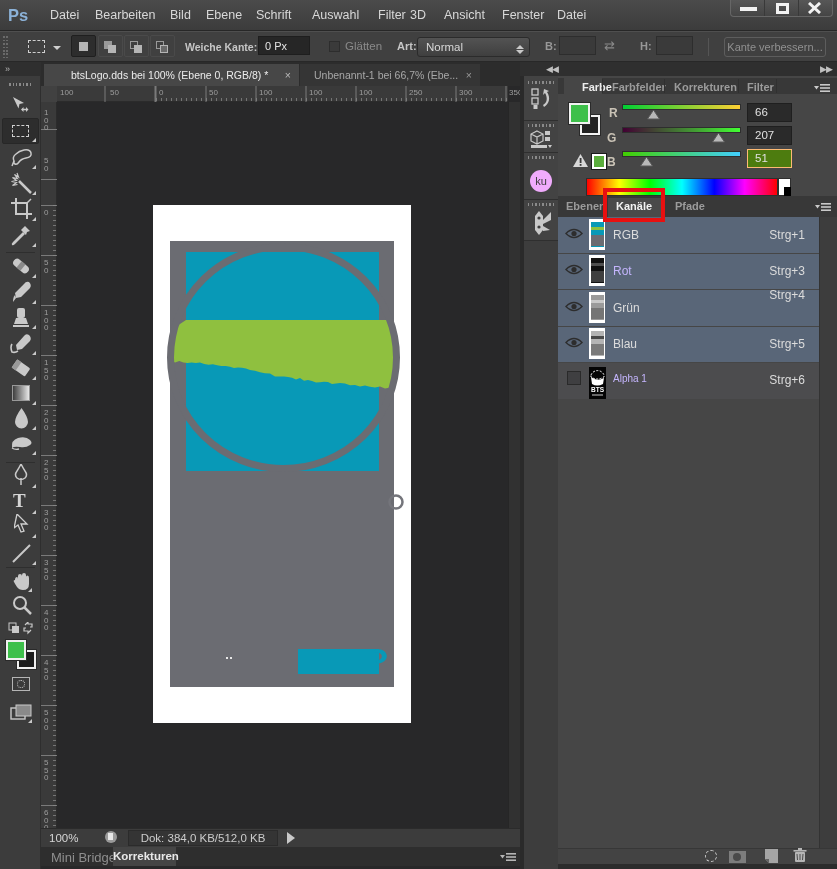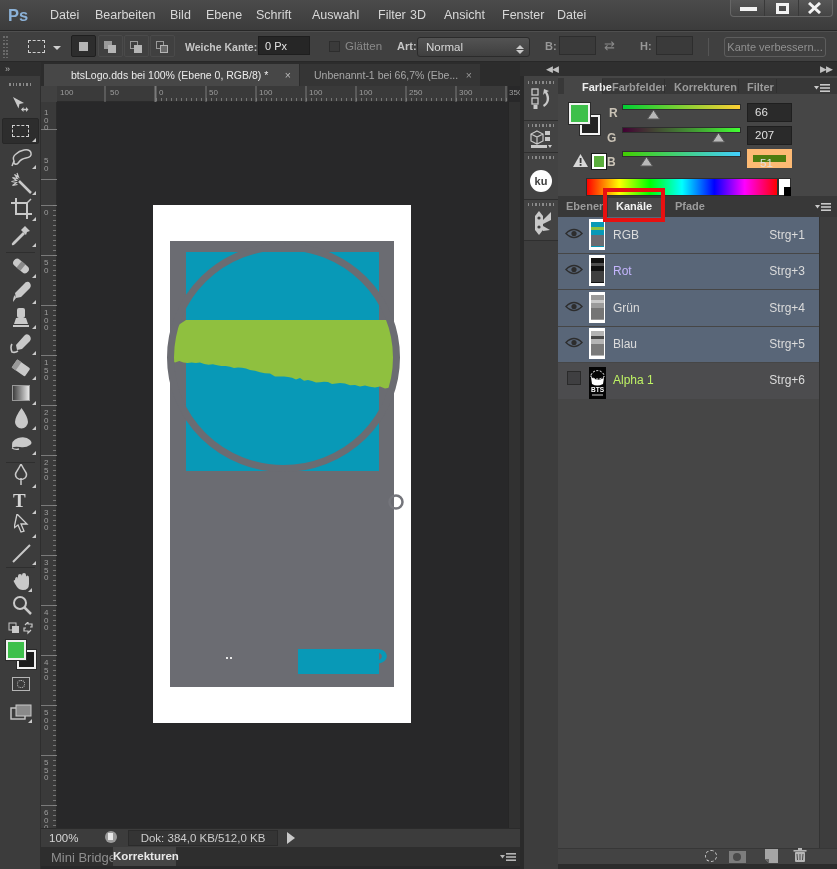--- a/index.html
+++ b/index.html
@@ -318,21 +318,21 @@
   <div class="dots" style="left:528px;top:124px;width:26px"></div>
   <svg class="abs" style="left:530px;top:130px" width="23" height="19" viewBox="0 0 23 19">
     <path d="M7,1 L13,4 L13,11 L7,14 L1,11 L1,4 Z M1,4 L7,7 L13,4 M7,7 L7,14" fill="none" stroke="#c9c9c9" stroke-width="1.2"></path>
     <rect x="15" y="1" width="5" height="4" fill="#c9c9c9"></rect>
     <rect x="15" y="7" width="5" height="4" fill="#c9c9c9"></rect>
     <rect x="1" y="15" width="16" height="3" fill="#c9c9c9"></rect>
     <path d="M18,15 l4,0 l-2,3 Z" fill="#c9c9c9"></path>
   </svg>
   <div class="abs" style="left:524px;top:152px;width:34px;height:1px;background:#2f2f2f"></div>
   <div class="dots" style="left:528px;top:156px;width:26px"></div>
-  <div class="abs" style="left:530px;top:170px;width:22px;height:22px;border-radius:50%;background:#ffffff;color:#3d3d3d;font-size:11px;font-weight:bold;text-align:center;line-height:22px">ku</div>
+  <div class="abs" style="left:530px;top:170px;width:22px;height:22px;border-radius:50%;background:#f0abfc;color:#3d3d3d;font-size:11px;font-weight:normal;text-align:center;line-height:22px">ku</div>
   <div class="abs" style="left:524px;top:199px;width:34px;height:1px;background:#2f2f2f"></div>
   <div class="dots" style="left:528px;top:203px;width:26px"></div>
   <svg class="abs" style="left:530px;top:210px" width="22" height="26" viewBox="0 0 22 26">
     <path d="M9,1 L13,6 L13,20 L9,25 L5,20 L5,6 Z" fill="#c9c9c9"></path>
     <circle cx="9" cy="8" r="1.6" fill="#3d3d3d"></circle>
     <circle cx="9" cy="17" r="1.6" fill="#3d3d3d"></circle>
     <path d="M13,10 L21,2 L21,10 L13,14 Z" fill="#c9c9c9"></path>
     <path d="M13,16 L20,20 L13,21 Z" fill="#c9c9c9"></path>
   </svg>
   <div class="abs" style="left:524px;top:240px;width:34px;height:1px;background:#2f2f2f"></div>
@@ -373,21 +373,21 @@
       <path d="M7.5,0 L15,13 L0,13 Z" fill="#d8d8d8"></path>
       <rect x="6.7" y="4" width="1.8" height="5" fill="#3a3a3a"></rect>
       <rect x="6.7" y="10" width="1.8" height="1.8" fill="#3a3a3a"></rect>
     </svg>
   <div class="abs" style="left:592px;top:154px;width:14px;height:15px;background:#5aad3c;border:2px solid #ffffff;box-shadow:0 0 0 1px #1a1a1a"></div>
   <span class="abs" style="left:607px;top:155px;color:#cac3b6;font-size:12px;font-weight:bold">B</span>
   <div class="abs" style="left:622px;top:151px;width:119px;height:6px;border:1px solid #2e2e2e;background:linear-gradient(to right,rgb(66,207,0),rgb(66,207,255))"></div>
   <svg class="abs" style="left:640px;top:157px" width="13" height="10" viewBox="0 0 13 10">
       <path d="M6.5,0 L12.5,9 L0.5,9 Z" fill="#b9b9b9" stroke="#5a5a5a" stroke-width="1"></path>
     </svg>
-  <div class="abs" style="left:747px;top:149px;width:45px;height:19px;background:#4d7c0f;border:6px solid #fdba74;color:#e0e0e0;font-size:11.5px;line-height:17px;padding-left:7px">51</div>
+  <div class="abs" style="left:747px;top:149px;width:45px;height:19px;background:#4d7c0f;border:1px solid #fdba74;color:#e0e0e0;font-size:11.5px;line-height:17px;padding-left:7px">51</div>
   <div class="abs" style="left:586px;top:178px;width:192px;height:18px;border:1px solid #2e2e2e;background:linear-gradient(to right,#ff0000,#ffff00 17%,#00ff00 33%,#00ffff 50%,#0000ff 67%,#ff00ff 83%,#ff0000)"></div>
   <div class="abs" style="left:778px;top:178px;width:13px;height:18px;background:#ffffff;border:1px solid #2e2e2e"></div>
   <div class="abs" style="left:784px;top:187px;width:7px;height:9px;background:#000000"></div>
 
   <div class="ptabbar" style="left:558px;top:196px;height:21px"></div>
   <span class="ptab" style="left:566px;top:200px;color:#9b9b9b">Ebenen</span>
   <div class="abs" style="left:608px;top:198px;width:54px;height:19px;background:#4a4a4a"></div>
   <span class="ptab" style="left:616px;top:200px;color:#f2f2f2">Kanäle</span>
   <span class="ptab" style="left:675px;top:200px;color:#9b9b9b">Pfade</span>
   <svg class="abs" style="left:815px;top:203px" width="16" height="8" viewBox="0 0 16 8">
@@ -440,24 +440,24 @@
       <path d="M2,10 Q8,15 15,11 L14,17 Q8,20 3,17 Z" fill="#ffffff"></path>
       <text x="8.5" y="25" font-size="6.5" font-weight="bold" fill="#ffffff" text-anchor="middle" font-family="Liberation Sans">BTS</text>
       <rect x="3" y="27.5" width="11" height="1" fill="#cccccc"></rect>
     </svg>
   </div>
 
   <span class="abs" style="left:613px;top:228px;color:#dcdcdc;font-size:12px">RGB</span>
   <span class="abs" style="left:613px;top:264px;color:#c4b5fd;font-size:12px">Rot</span>
   <span class="abs" style="left:613px;top:301px;color:#dcdcdc;font-size:12px">Grün</span>
   <span class="abs" style="left:613px;top:337px;color:#dcdcdc;font-size:12px">Blau</span>
-  <span class="abs" style="left:613px;top:373px;color:#bef264;font-size:12px">Alpha 1</span>
+  <span class="abs" style="left:613px;top:373px;color:#c4b5fd;font-size:10px">Alpha 1</span>
   <span class="shortcut" style="right:32px;top:228px">Strg+1</span>
   <span class="shortcut" style="right:32px;top:264px">Strg+3</span>
-  <span class="shortcut" style="right:32px;top:301px">Strg+4</span>
+  <span class="shortcut" style="right:32px;top:288px">Strg+4</span>
   <span class="shortcut" style="right:32px;top:337px">Strg+5</span>
   <span class="shortcut" style="right:32px;top:373px">Strg+6</span>
 
   <div class="abs" style="left:603px;top:188px;width:62px;height:34px;border:4.5px solid #e81010"></div>
 
   <div class="abs" style="left:558px;top:848px;width:279px;height:16px;background:#434343;border-top:1px solid #373737"></div>
   <div class="abs" style="left:558px;top:864px;width:279px;height:5px;background:#2c2c2c"></div>
   <div class="abs" style="left:705px;top:850px;width:12px;height:12px;border:1.5px dashed #c9c9c9;border-radius:50%"></div>
   <div class="abs" style="left:729px;top:851px;width:17px;height:12px;background:#7d7d7d"></div>
   <div class="abs" style="left:733px;top:853px;width:8px;height:8px;border-radius:50%;background:#4a4a4a"></div>

